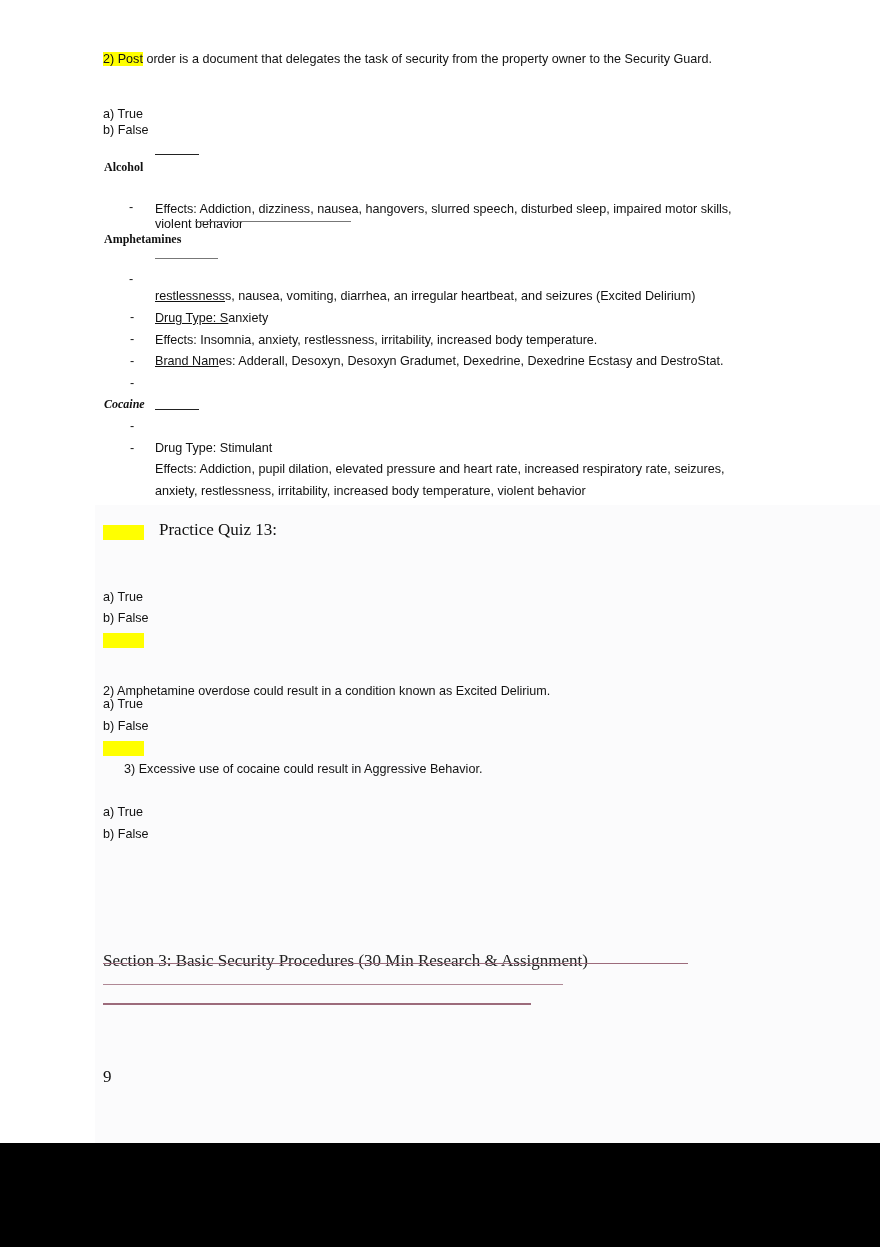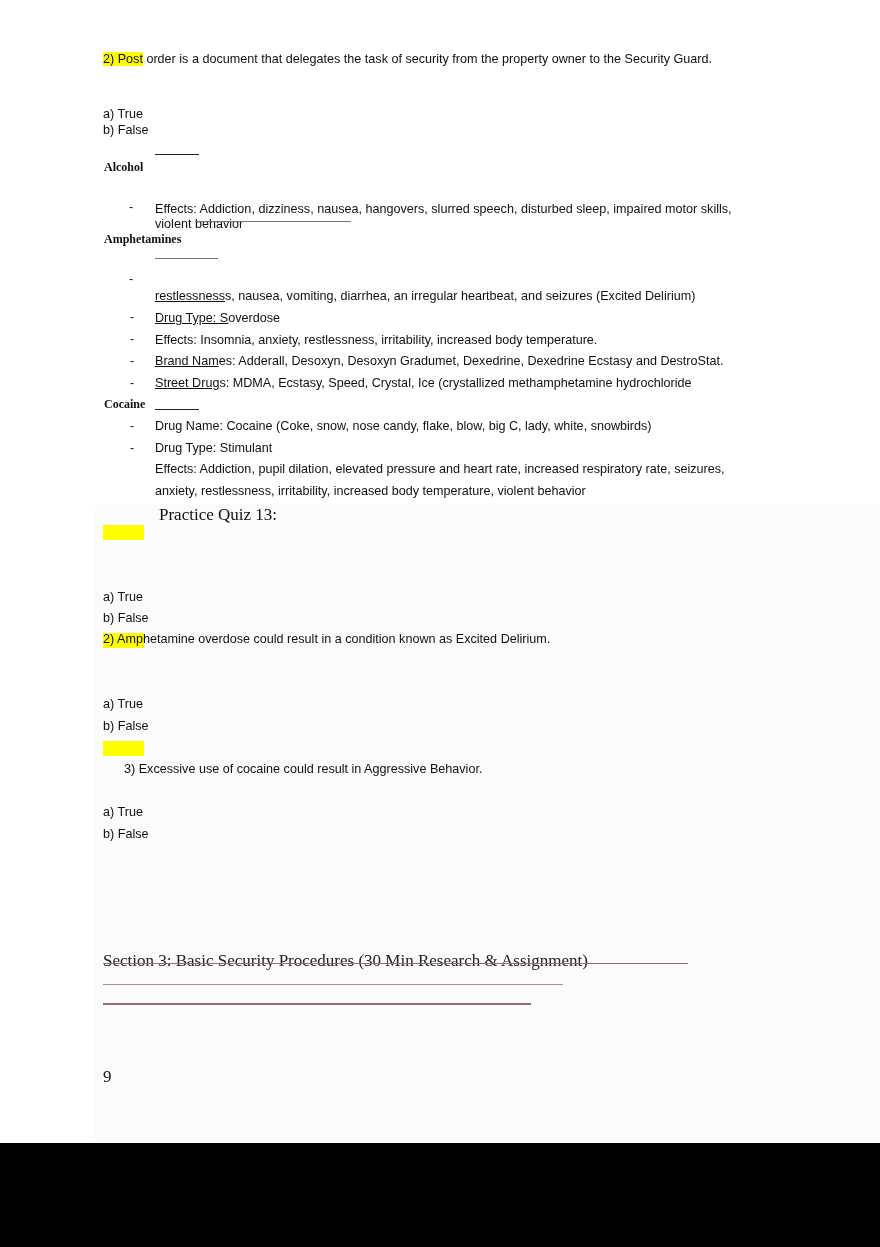--- a/index.html
+++ b/index.html
@@ -43,54 +43,50 @@
   <div class="t serifb" style="left:104px;top:232px;">Amphetamines</div>
   <div class="rule" style="left:155px;top:258px;width:63px;background:#777;"></div>
 
   <div class="dash" style="left:129px;top:272px;">-</div>
   <div class="t" style="left:155px;top:289px;">
     <span class="u">restlessness</span><span>s, nausea, vomiting, diarrhea, an irregular heartbeat, and seizures (Excited Delirium)</span>
   </div>
 
   <div class="dash" style="left:130px;top:310px;">-</div>
   <div class="t" style="left:155px;top:311px;">
-    <span class="u">Drug Type: S</span><span>overdose</span>
+    <span class="u">Drug Type: S</span><span>anxiety</span>
   </div>
 
   <div class="dash" style="left:130px;top:332px;">-</div>
   <div class="t" style="left:155px;top:333px;">Effects: Insomnia, anxiety, restlessness, irritability, increased body temperature.</div>
 
   <div class="dash" style="left:130px;top:354px;">-</div>
   <div class="t" style="left:155px;top:354px;">
     <span class="u">Brand Nam</span><span>es: Adderall, Desoxyn, Desoxyn Gradumet, Dexedrine, Dexedrine Ecstasy and DestroStat.</span>
   </div>
 
   <div class="dash" style="left:130px;top:376px;">-</div>
-  <div class="t" style="left:155px;top:376px;">
-    <span class="u">Street Drug</span><span>s: MDMA, Ecstasy, Speed, Crystal, Ice (crystallized methamphetamine hydrochloride</span>
-  </div>
 
-  <div class="t serifb" style="left:104px;top:397px;">Cocaine</div>
+  <div class="t serifb" style="left:104px;top:397px;font-style:italic;">Cocaine</div>
   <div class="rule" style="left:155px;top:409px;width:44px;"></div>
 
   <div class="dash" style="left:130px;top:419px;">-</div>
-  <div class="t" style="left:155px;top:419px;">Drug Name: Cocaine (Coke, snow, nose candy, flake, blow, big C, lady, white, snowbirds)</div>
   <div class="dash" style="left:130px;top:441px;">-</div>
   <div class="t" style="left:155px;top:441px;">Drug Type: Stimulant</div>
   <div class="t" style="left:155px;top:462px;">Effects: Addiction, pupil dilation, elevated pressure and heart rate, increased respiratory rate, seizures,</div>
   <div class="t" style="left:155px;top:484px;">anxiety, restlessness, irritability, increased body temperature, violent behavior</div>
 
   <div class="hlbox" style="left:103px;top:525px;"></div>
-  <div class="quiz-title" style="left:159px;top:505px;">Practice Quiz 13:</div>
+  <div class="quiz-title" style="left:159px;top:520px;">Practice Quiz 13:</div>
 
   <div class="t" style="left:103px;top:590px;">a) True</div>
   <div class="t" style="left:103px;top:611px;">b) False</div>
   <div class="hlbox" style="left:103px;top:633px;"></div>
 
-  <div class="t" style="left:103px;top:632px;">2) Amphetamine overdose could result in a condition known as Excited Delirium.</div>
+  <div class="t" style="left:103px;top:684px;">2) Amphetamine overdose could result in a condition known as Excited Delirium.</div>
   <div class="t" style="left:103px;top:697px;">a) True</div>
   <div class="t" style="left:103px;top:719px;">b) False</div>
   <div class="hlbox" style="left:103px;top:741px;"></div>
 
   <div class="t" style="left:103px;top:762px;margin-left:21px;">3) Excessive use of cocaine could result in Aggressive Behavior.</div>
   <div class="t" style="left:103px;top:805px;">a) True</div>
   <div class="t" style="left:103px;top:827px;">b) False</div>
 
   <div class="section-title" style="left:103px;top:951px;">Section 3: Basic Security Procedures (30 Min Research &amp; Assignment)</div>
   <div class="mline" style="left:103px;top:963px;width:585px;height:1px;"></div>

